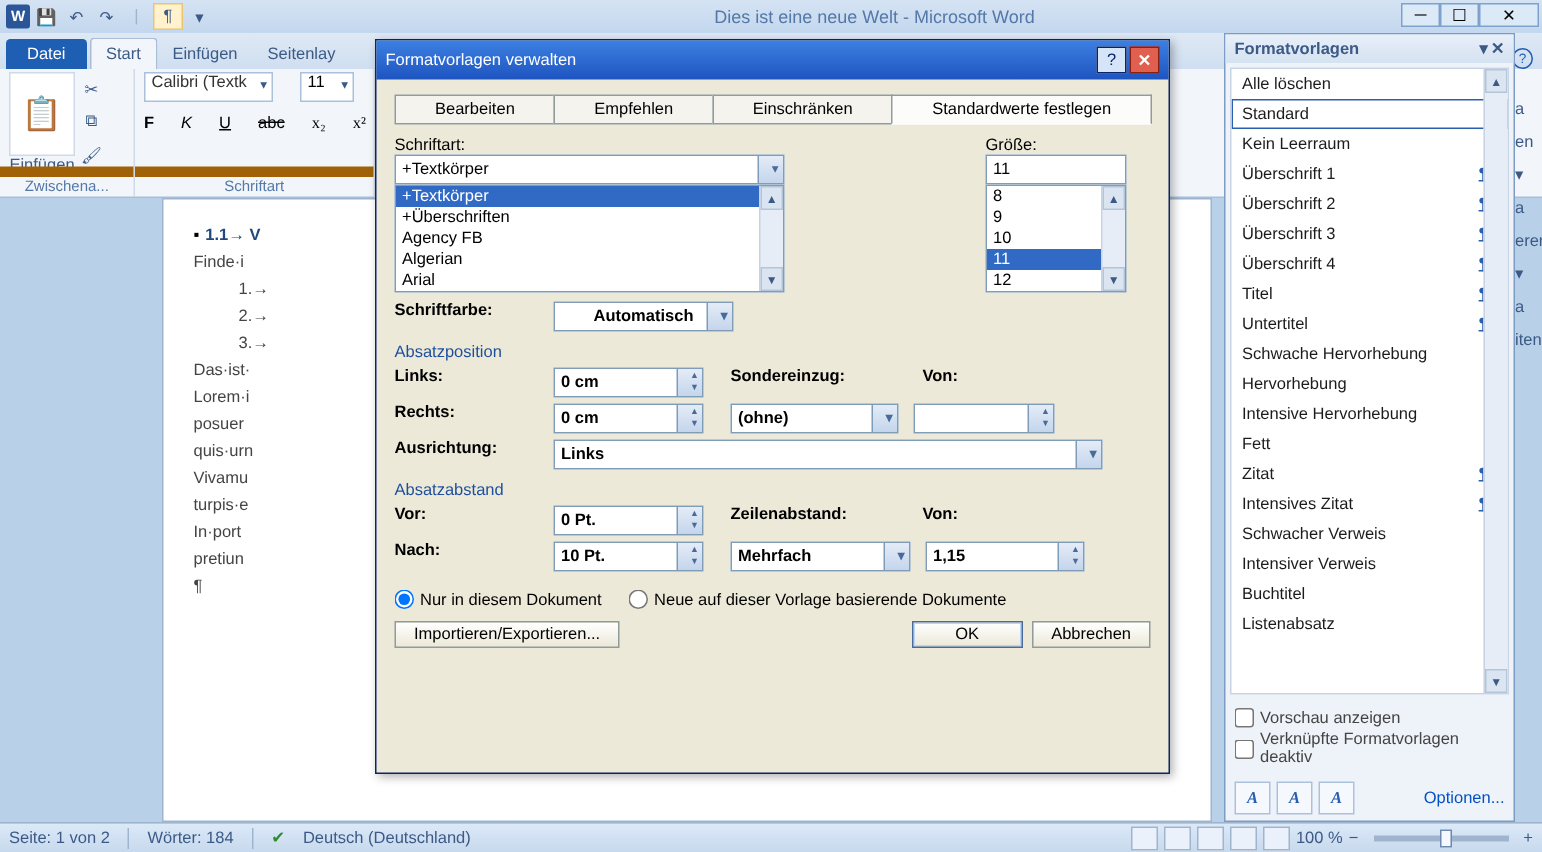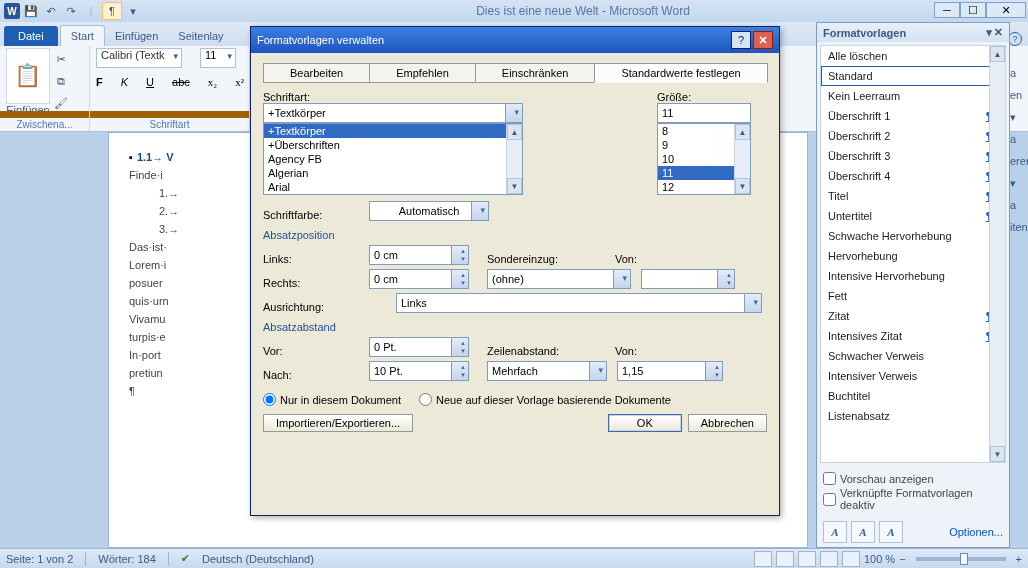--- a/index.html
+++ b/index.html
@@ -55,21 +55,21 @@
 
 .dialog { position:absolute; left:250px; top:26px; width:530px; height:490px; background:#ece9d8; border:1px solid #0a246a; box-shadow:2px 2px 6px rgba(0,0,0,.3);}
 .dlg-title { height:26px; background:linear-gradient(#3c80e2,#1e54c0); color:#fff; display:flex; align-items:center; padding:0 6px; font-size:12px;}
 .dlg-title .dtb { margin-left:auto; display:flex; gap:2px;}
 .dlg-title .dtb .db { width:20px; height:18px; border:1px solid #0a246a; display:flex; align-items:center; justify-content:center; font-size:11px; background:#d6e4f7; color:#0a246a;}
 .dlg-title .dtb .db.close { background:#e15f4e; color:#fff; border-color:#8b1e0e; font-weight:bold;}
 .dlg-body { padding:10px 12px 8px 12px; height:calc(100% - 26px); display:flex; flex-direction:column; position:relative;}
 .dlg-tabs { display:flex; gap:0; margin-bottom:8px;}
 .dtab { border:1px solid #919b9c; padding:3px 26px; background:#f4f3ee; margin-right:-1px;}
 .dtab.active { background:#fcfcfa; border-bottom-color:#fcfcfa; position:relative; z-index:1;}
-.field-row { display:flex; align-items:flex-end; margin:2px 0;}
+.field-row { display:flex; align-items:flex-start; margin:2px 0;font-weight:bold;}
 .flabel { width:106px; color:#000;}
 .flabel2 { width:110px; }
 .txtbox { height:20px; border:1px solid #7f9db9; background:#fff; padding:0 4px; display:flex; align-items:center; position:relative;}
 .txtbox.combo::after { content:""; position:absolute; right:0; top:0; width:16px; height:100%; background:linear-gradient(#e4ecf7,#c4d5ec); border-left:1px solid #7f9db9;}
 .txtbox.combo::before { content:"▾"; position:absolute; right:3px; top:3px; font-size:9px; color:#4a6a9a; z-index:1;}
 .spinbox { position:relative;}
 .spinbox::after { content:""; position:absolute; right:0; top:0; width:16px; height:100%; background:linear-gradient(#e4ecf7,#c4d5ec); border-left:1px solid #7f9db9;}
 .spin-arrows { position:absolute; right:2px; top:1px; display:flex; flex-direction:column; font-size:6px; color:#4a6a9a; line-height:8px; z-index:1;}
 .listbox { border:1px solid #7f9db9; background:#fff; height:72px; overflow:hidden; position:relative;}
 .listbox .li { padding:1px 4px;}
@@ -371,28 +371,28 @@
         </div>
       <div class="flabel2" style="margin-left:18px;">Sondereinzug:</div>
       <div style="margin-left:18px;">Von:</div>
     </div>
     <div class="field-row">
       <div class="flabel">Rechts:</div>
       <div class="txtbox spinbox" style="width:100px;">
           <span>0 cm</span>
           <div class="spin-arrows">▲<br>▼</div>
         </div>
-      <div class="txtbox combo" style="width:144px; margin-left:18px;">(ohne)</div>
+      <div class="txtbox combo" style="width:112px; margin-left:18px;">(ohne)</div>
       <div class="txtbox spinbox" style="width:94px; margin-left:10px;">
           <div class="spin-arrows">▲<br>▼</div>
         </div>
     </div>
     <div class="field-row">
       <div class="flabel">Ausrichtung:</div>
-      <div class="txtbox combo" style="width:366px;margin-left:27px;">Links</div>
+      <div class="txtbox combo" style="width:366px;">Links</div>
     </div>
 
     <div class="section-h">Absatzabstand</div>
     <div class="field-row">
       <div class="flabel">Vor:</div>
       <div class="txtbox spinbox" style="width:100px;">
           <span>0 Pt.</span>
           <div class="spin-arrows">▲<br>▼</div>
         </div>
       <div class="flabel2" style="margin-left:18px;">Zeilenabstand:</div>

